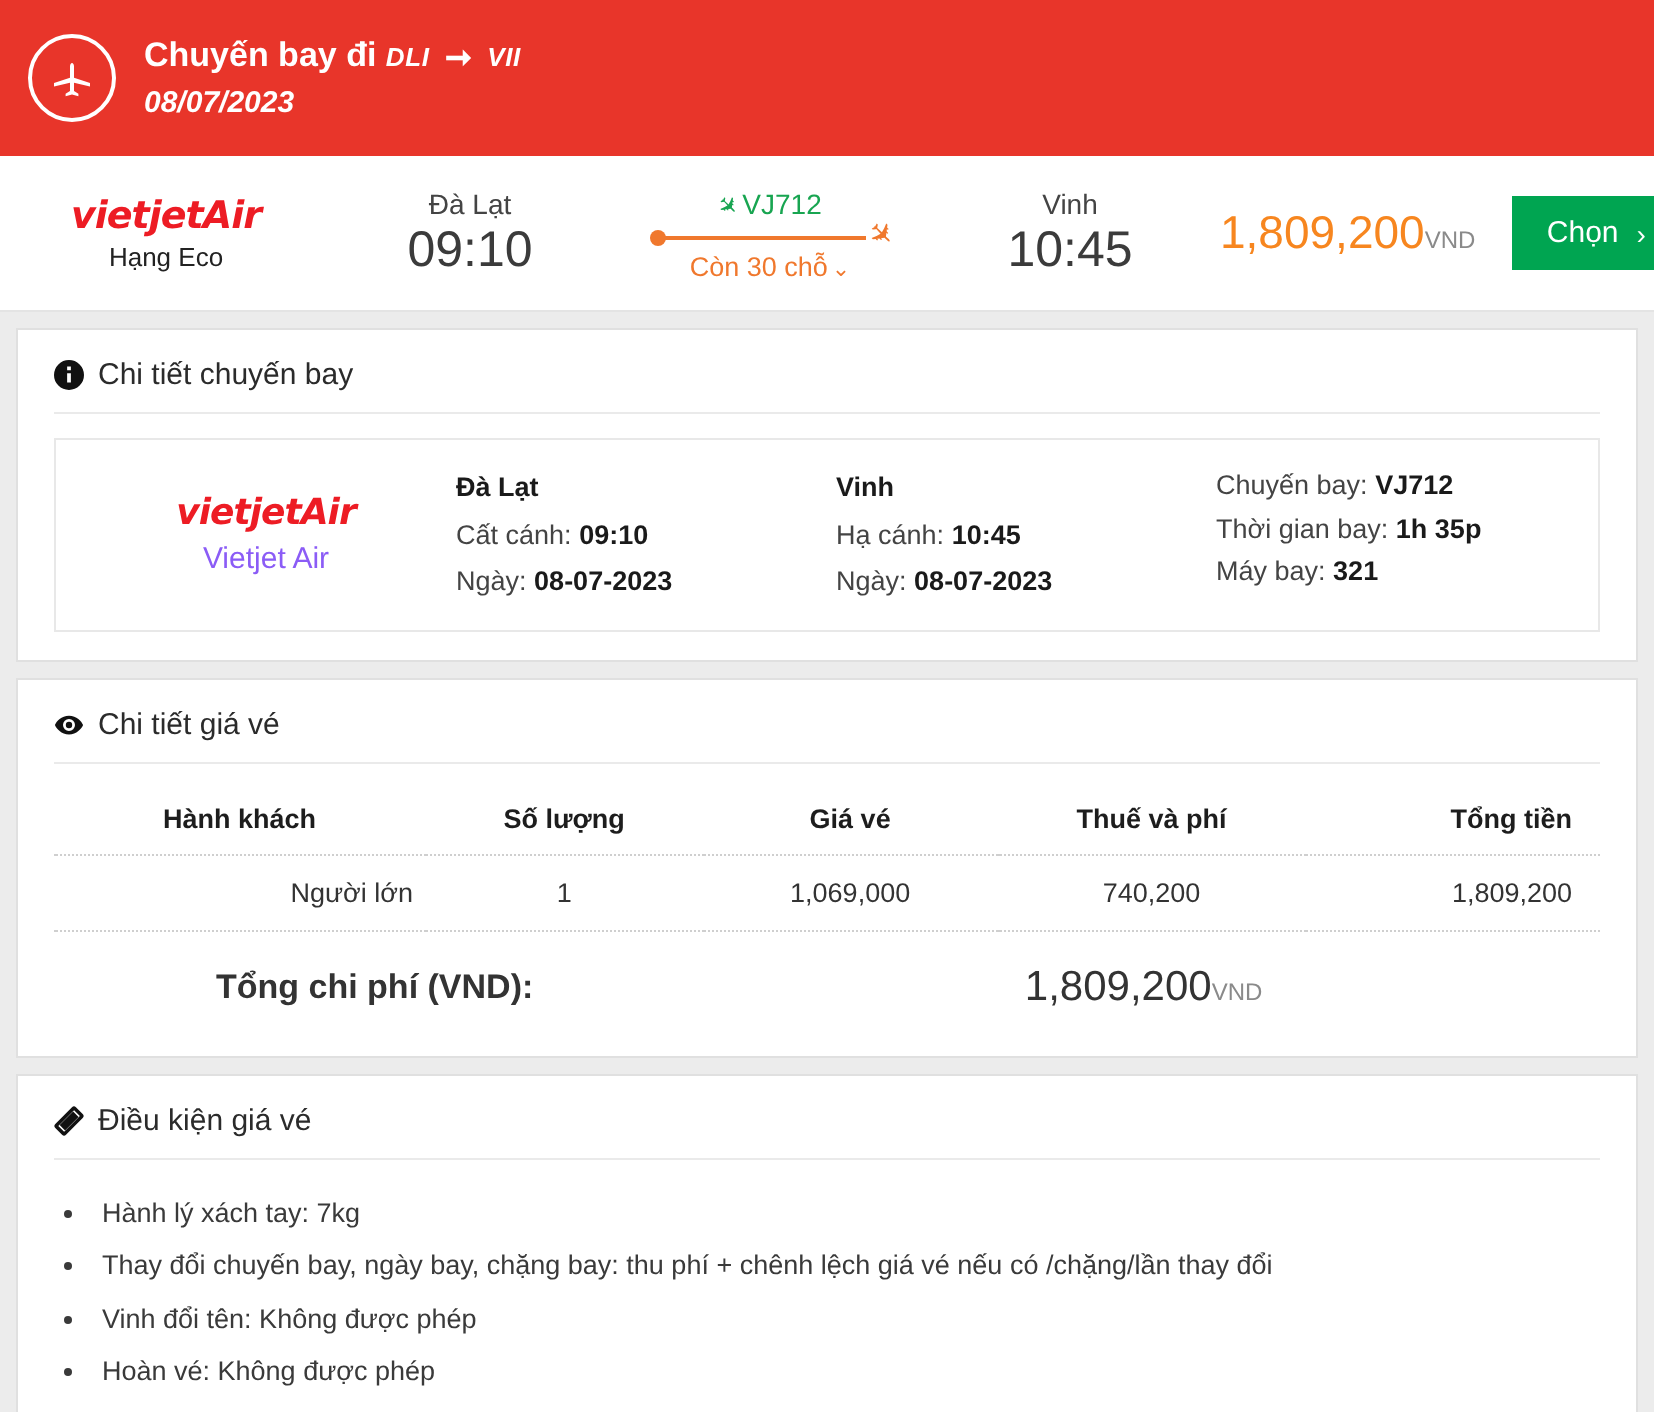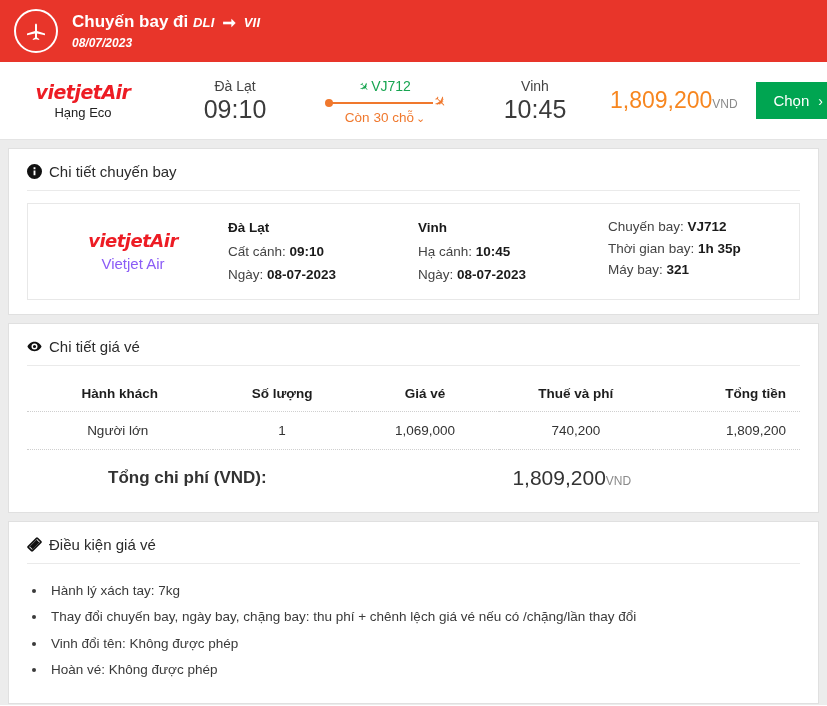--- a/index.html
+++ b/index.html
@@ -8,21 +8,21 @@
     height: 706px;
     background: #ffffff;
     font-family: "Liberation Sans", sans-serif;
     color: #333333;
     overflow: hidden;
   }
 
   
   .header {
     background: #e8352a;
-    height: 62px;
+    height: 78px;
     display: flex;
     align-items: center;
     padding: 0 0 0 14px;
     color: #ffffff;
   }
   .header-icon {
     width: 44px; height: 44px;
     border: 2px solid #ffffff;
     border-radius: 50%;
     display: flex; align-items: center; justify-content: center;
@@ -41,21 +41,21 @@
     font-size: 13px;
     letter-spacing: .3px;
   }
   .header-title .arrow {
     display: inline-block;
     margin: 0 3px;
     font-size: 16px;
     vertical-align: -1px;
   }
   .header-date {
-    font-size: 12px;
+    font-size: 15px;
     font-style: italic;
     font-weight: bold;
     margin-top: 3px;
   }
 
   
   .summary {
     background: #ffffff;
     height: 78px;
     display: flex;
@@ -242,21 +242,21 @@
   .ftable th:nth-child(2) { width: 18%; }
   .ftable th:nth-child(3) { width: 19%; }
   .ftable th:nth-child(4) { width: 20%; }
   .ftable th:last-child { width: 19%; text-align: right; padding-right: 14px; }
   .ftable td {
     padding: 11px 6px 11px;
     border-bottom: 1px dotted #cfcfcf;
     text-align: center;
     color: #333;
   }
-  .ftable td:first-child { text-align: center; padding-left: 2px; }
+  .ftable td:first-child { text-align: right; padding-left: 2px; }
   .ftable td:last-child { text-align: right; padding-right: 14px; }
   .trow-total td {
     border-bottom: none;
     padding-top: 16px;
     padding-bottom: 8px;
   }
   .total-label {
     font-size: 17px;
     font-weight: bold;
     color: #1a1a1a;

